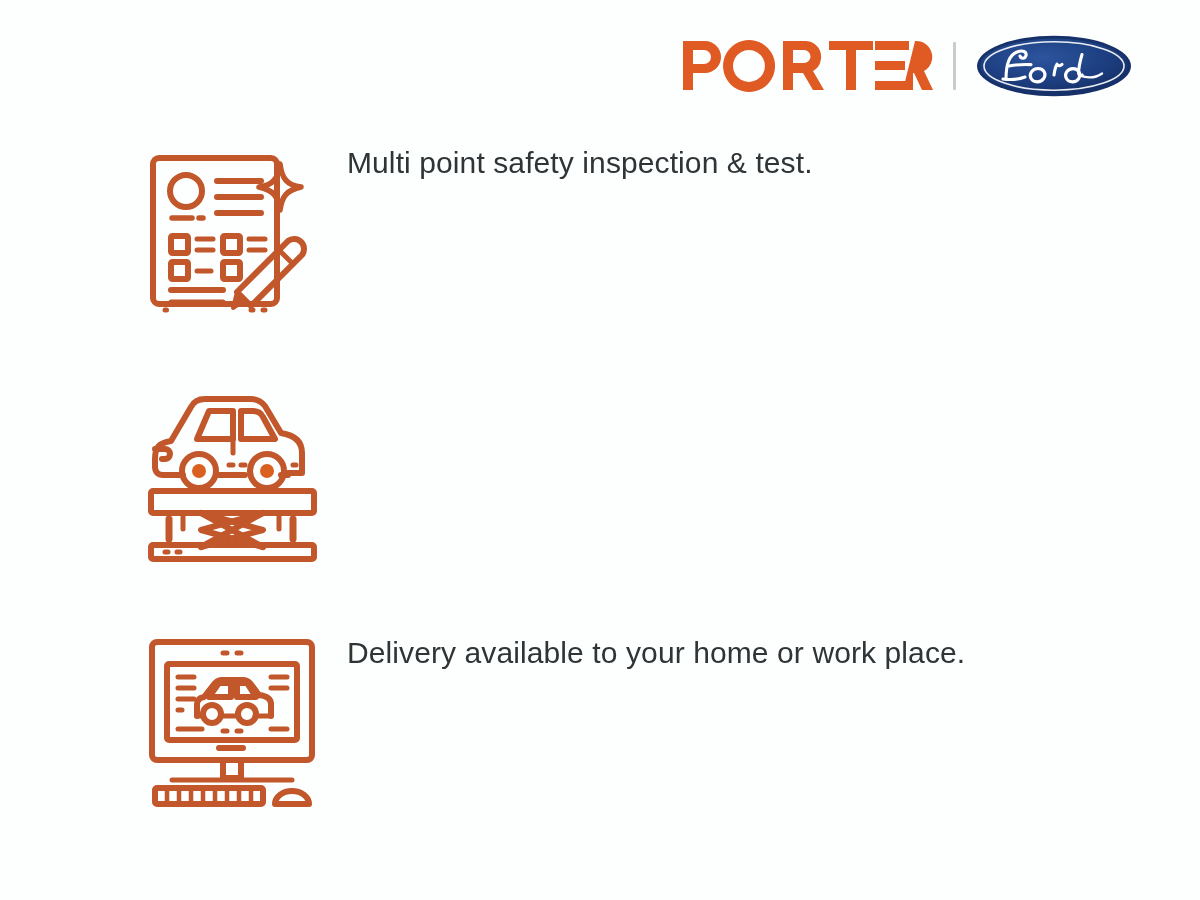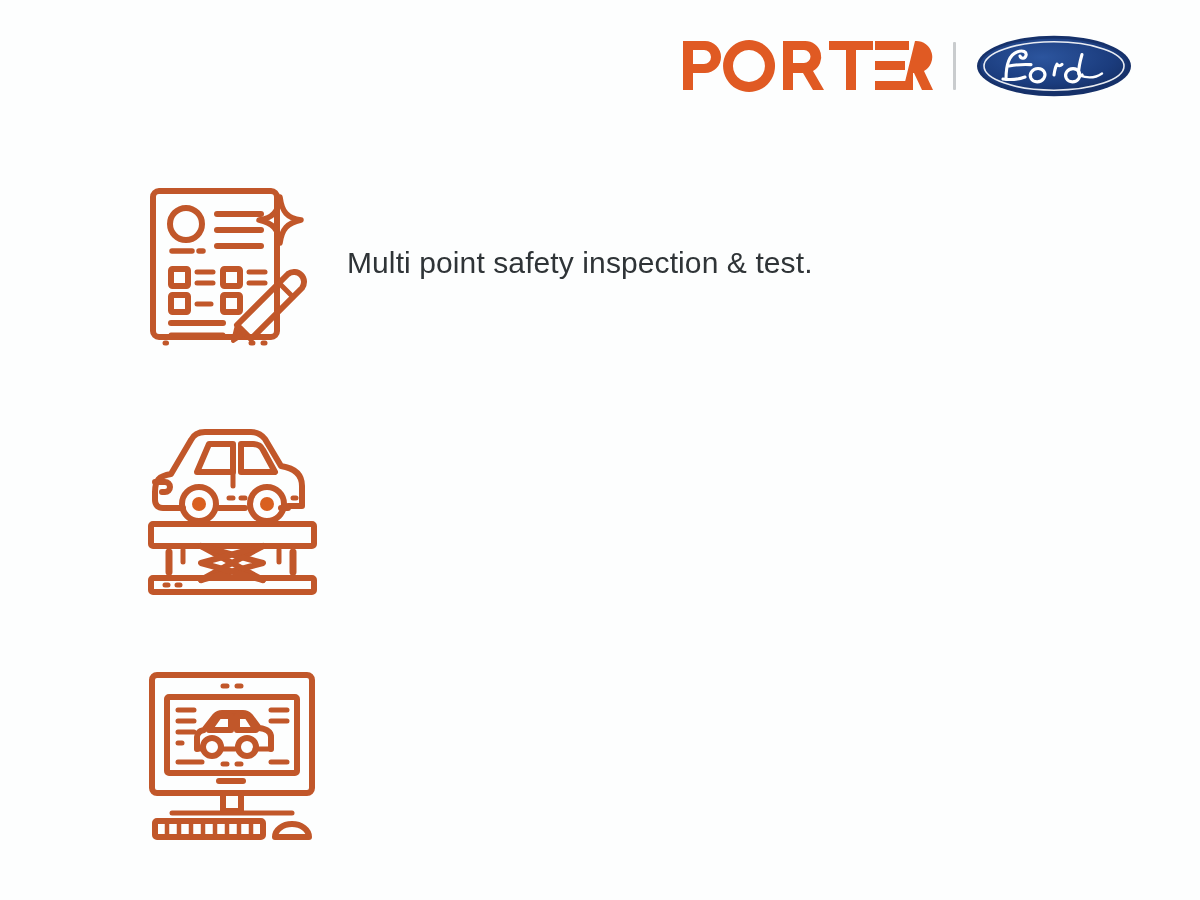--- a/index.html
+++ b/index.html
@@ -61,21 +61,21 @@
   
   .features {
     position: absolute;
     top: 140px;
     left: 0;
     width: 1200px;
   }
 
   .feature-row {
     display: flex;
-    align-items: center;
+    align-items: flex-start;
     height: 245px;
     padding-left: 145px;
   }
 
   .feature-icon {
     flex: 0 0 auto;
     width: 180px;
     height: 180px;
     display: flex;
     align-items: center;
@@ -295,16 +295,17 @@
             <path d="M27 150 h120" stroke-width="5"></path>
 
             <rect x="10" y="158" width="108" height="16" rx="2"></rect>
             <path d="M22 158 v16 M34 158 v16 M46 158 v16 M58 158 v16
                      M70 158 v16 M82 158 v16 M94 158 v16 M106 158 v16" stroke-width="4.5"></path>
 
             <path d="M130 174 a17 13 0 0 1 34 0 z"></path>
           </g>
         </svg>
       </div>
+      <div class="feature-text">Delivery available to your home or work place.</div>
     </div>
 
   </div>
 </div>
 
 </body></html>

